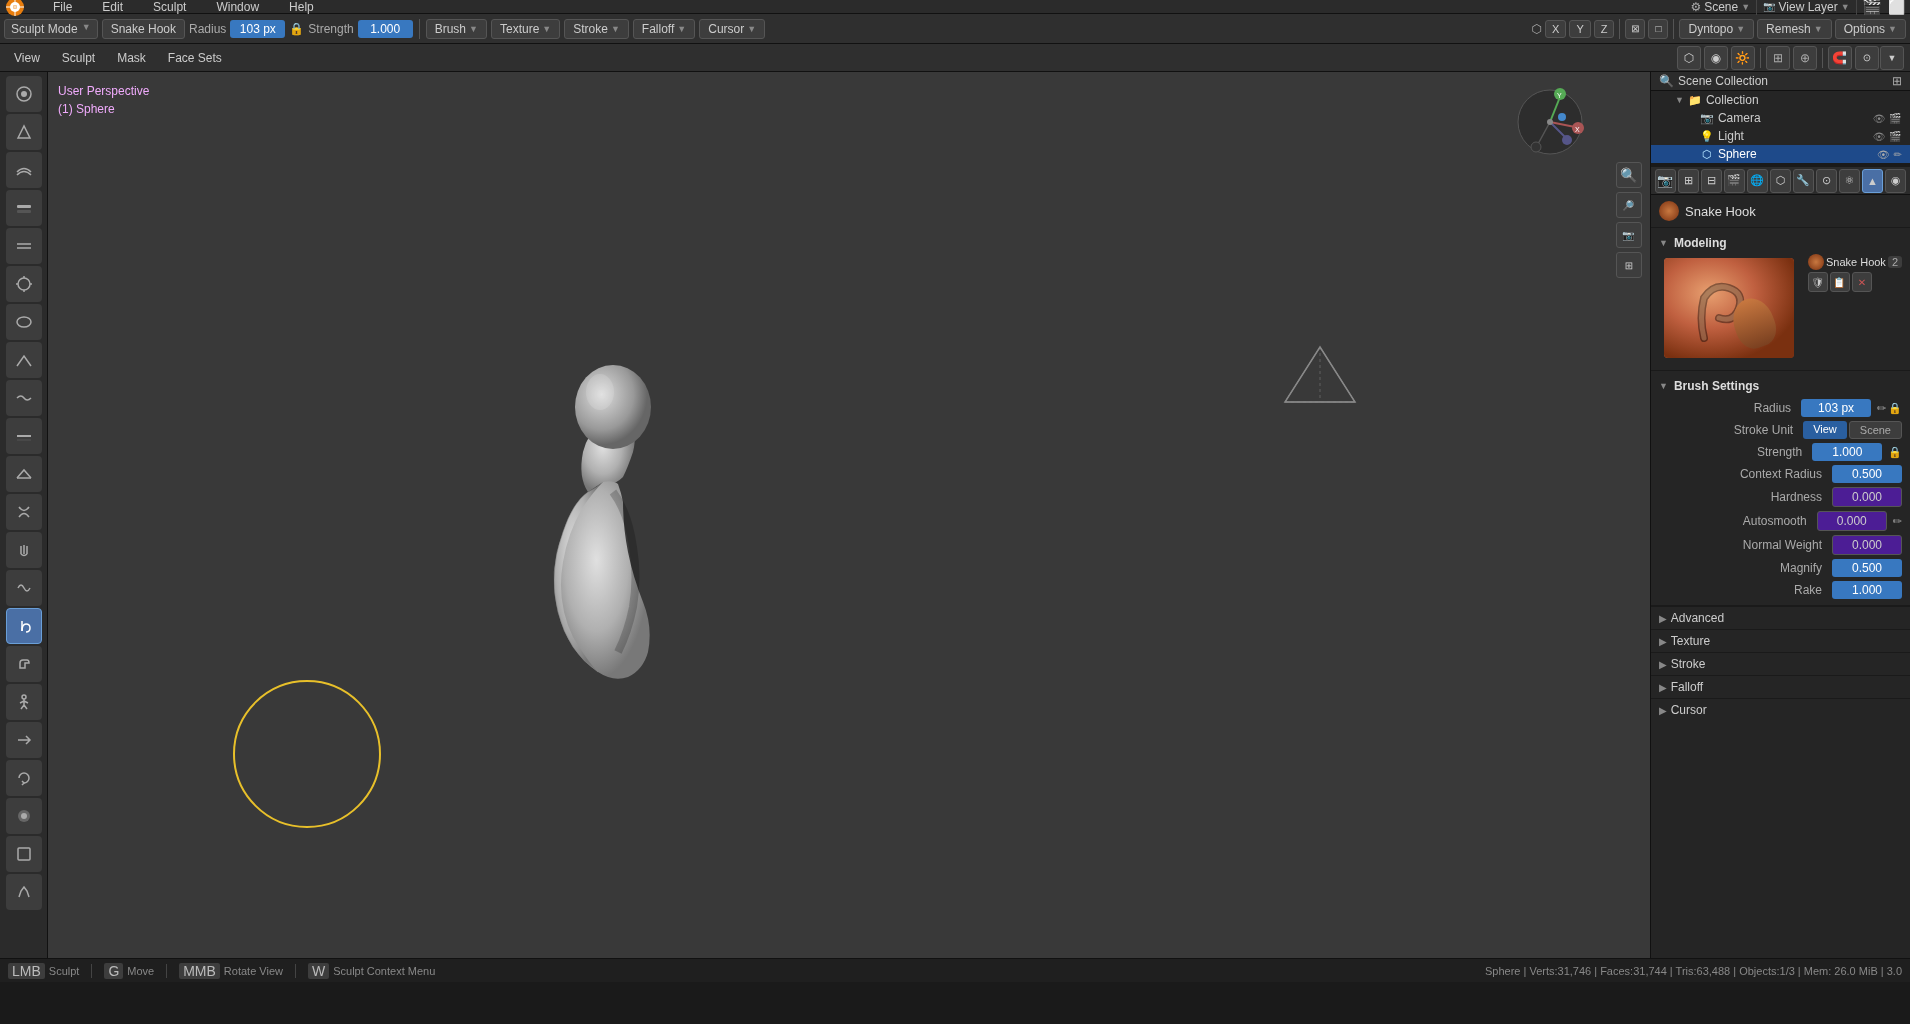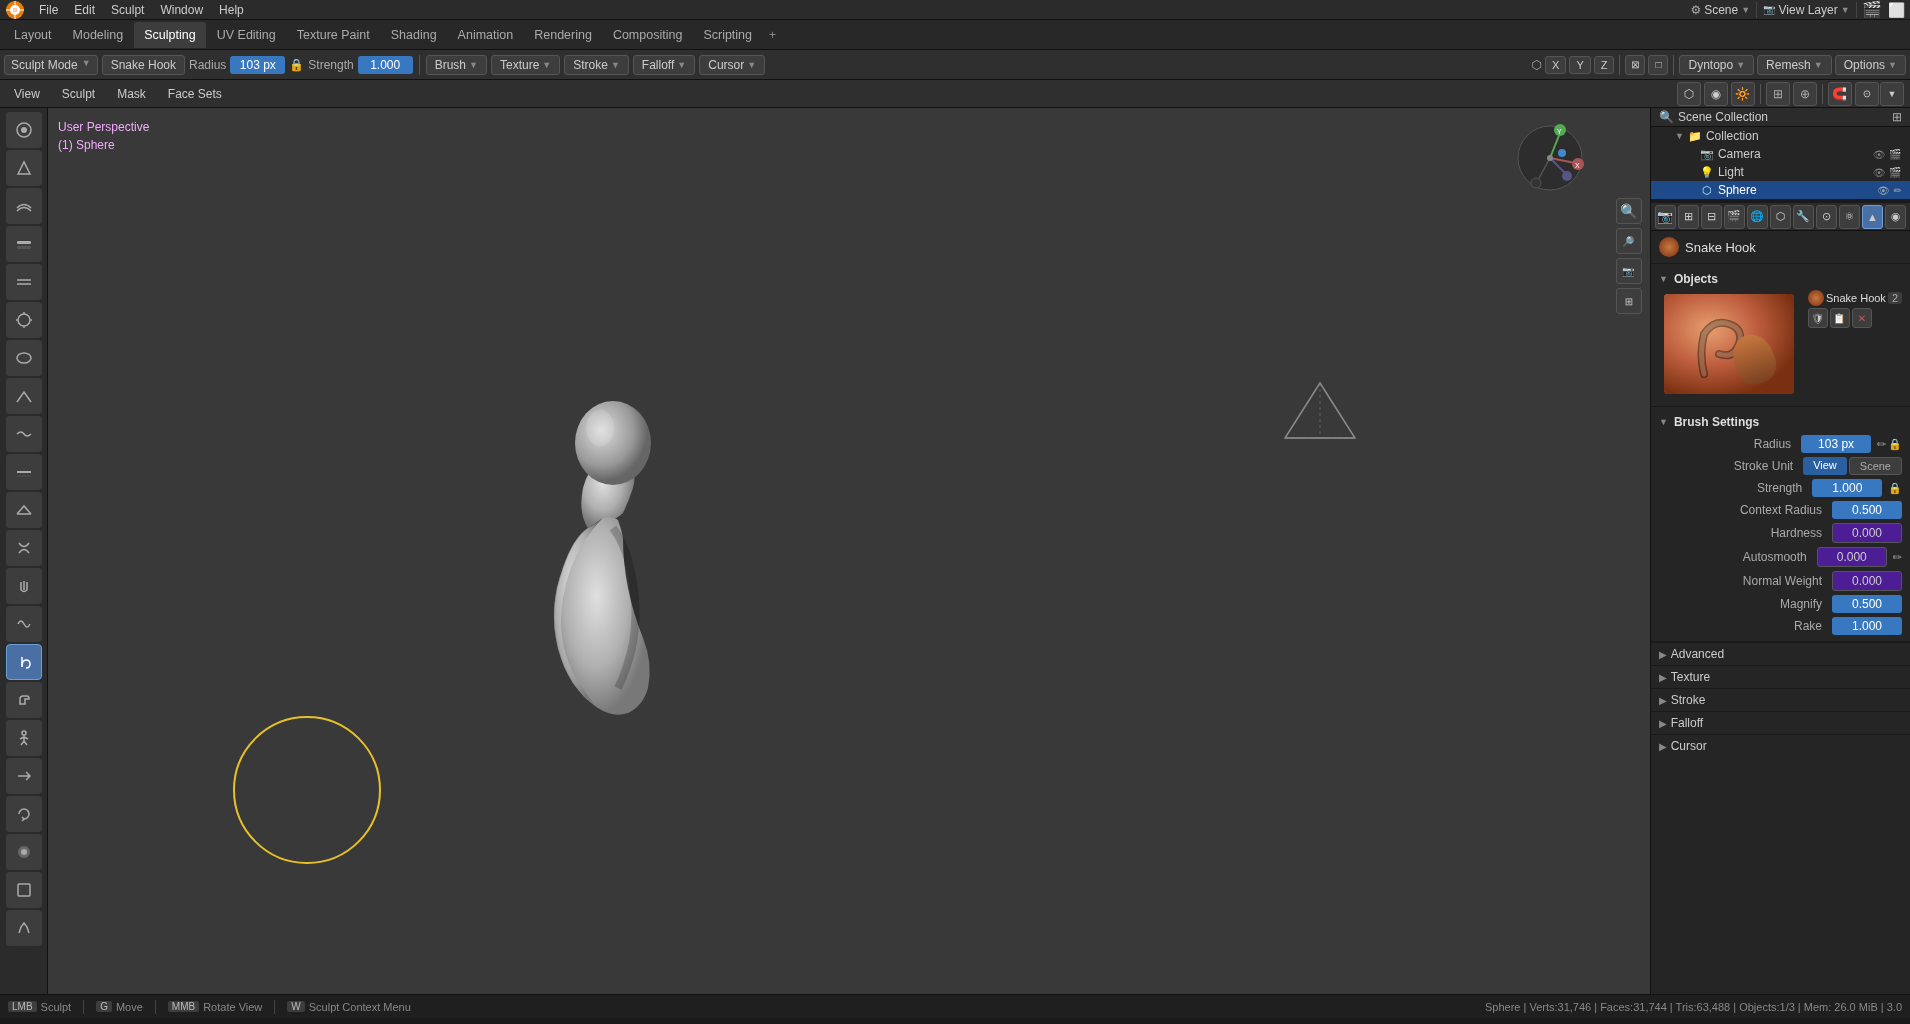--- a/index.html
+++ b/index.html
@@ -11,25 +11,25 @@
       font-size: 12px;
       color: #ccc;
       overflow: hidden;
       position: relative;
     }
 
     
     #top-menu {
       display: flex;
       align-items: center;
-      height: 20px;
+      height: 14px;
       background: #2b2b2b;
       border-bottom: 1px solid #111;
       padding: 0 4px;
-      gap: 2px;
+      gap: 16px;
     }
     .blender-logo {
       width: 22px;
       height: 22px;
       margin-right: 4px;
       display: flex;
       align-items: center;
       justify-content: center;
     }
     .menu-item {
@@ -423,21 +423,21 @@
     .status-section {
       display: flex;
       align-items: center;
       gap: 4px;
     }
     .status-key {
       background: #3d3d3d;
       border-radius: 2px;
       padding: 0 4px;
       color: #bbb;
-      font-size: 10px;
+      font-size: 14px;
     }
     .status-sep {
       width: 1px;
       height: 14px;
       background: #444;
       margin: 0 4px;
     }
     .status-info {
       margin-left: auto;
       font-size: 11px;
@@ -527,33 +527,20 @@
       <div style="width:1px;height:16px;background:#444;"></div>
       <div style="display:flex;align-items:center;gap:3px;">
         <span style="color:#ccc; font-size:16px;">🎬</span>
       </div>
       <div style="display:flex;align-items:center;gap:3px;">
         <span style="color:#ccc; font-size:14px;">⬜</span>
       </div>
     </div>
   </div>
 
-  <div id="workspace-tabs">
-    <div class="workspace-tab">Layout</div>
-    <div class="workspace-tab">Modeling</div>
-    <div class="workspace-tab active">Sculpting</div>
-    <div class="workspace-tab">UV Editing</div>
-    <div class="workspace-tab">Texture Paint</div>
-    <div class="workspace-tab">Shading</div>
-    <div class="workspace-tab">Animation</div>
-    <div class="workspace-tab">Rendering</div>
-    <div class="workspace-tab">Compositing</div>
-    <div class="workspace-tab">Scripting</div>
-    <div class="tab-plus">+</div>
-  </div>
 
   <div id="sculpt-toolbar">
 
     <div class="mode-selector">
       <span>Sculpt Mode</span>
       <span class="chevron">▼</span>
     </div>
 
     <div class="brush-name-btn">Snake Hook</div>
 
@@ -907,21 +894,21 @@
     </div>
 
     <div style="display:flex; align-items:center; padding: 6px 8px; gap:6px; border-bottom:1px solid #1a1a1a;">
       <div class="brush-name-icon"></div>
       <span style="font-size:13px; color:#ddd;">Snake Hook</span>
     </div>
 
     <div class="props-section">
       <div class="section-header">
         <span class="collapse-arrow">▼</span>
-        <span>Objects</span>
+        <span>Modeling</span>
       </div>
 
       <div style="display:flex; align-items:flex-start; gap:8px; margin-bottom:4px;">
         <div class="brush-preview">
           
           <svg width="130" height="100" viewBox="0 0 130 100">
             <defs>
               <radialGradient id="previewGrad" cx="35%" cy="35%" r="70%">
                 <stop offset="0%" stop-color="#e8a070"></stop>
                 <stop offset="50%" stop-color="#c06040"></stop>

